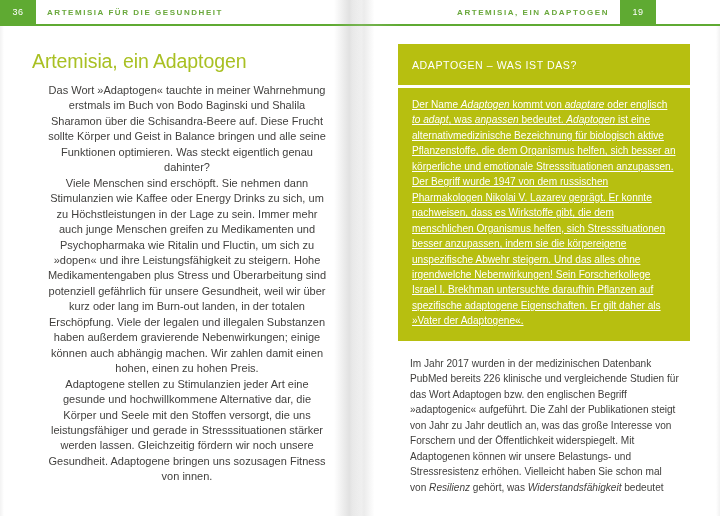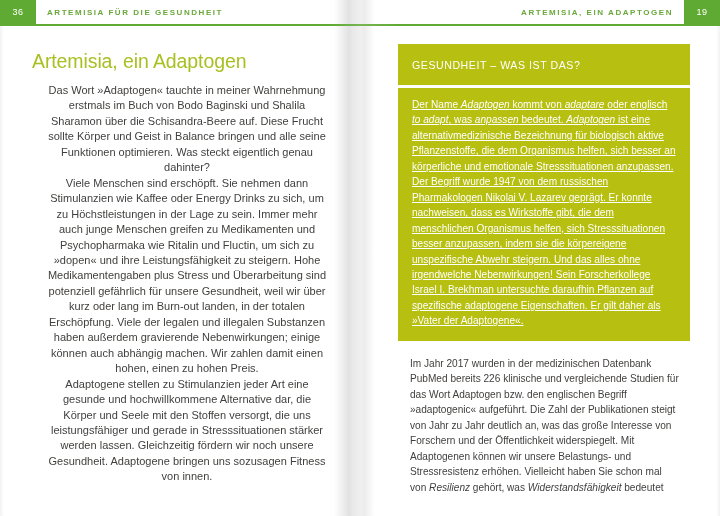--- a/index.html
+++ b/index.html
@@ -40,21 +40,21 @@
         rgba(190,190,190,0.30) 40%,
         rgba(255,255,255,0.9) 75%,
         rgba(255,255,255,0) 100%);
     pointer-events:none;
     z-index:6;
   }
 
   
   .header-band{
     position:absolute; left:0; top:0;
-    width:720px; height:24px;
+    width:656px; height:24px;
     z-index:8;
   }
   .folio{
     position:absolute; top:0;
     width:36px; height:24px;
     background:#5faa32;
     color:#ffffff;
     font-size:9px;
     letter-spacing:0.5px;
     display:flex; align-items:center; justify-content:center;
@@ -213,21 +213,21 @@
       <p>Das Wort »Adaptogen« tauchte in meiner Wahrnehmung erstmals im Buch von Bodo Baginski und Shalila Sharamon über die Schisandra-Beere auf. Diese Frucht sollte Körper und Geist in Balance bringen und alle seine Funktionen optimieren. Was steckt eigentlich genau dahinter?</p>
       <p>Viele Menschen sind erschöpft. Sie nehmen dann Stimulanzien wie Kaffee oder Energy Drinks zu sich, um zu Höchstleistungen in der Lage zu sein. Immer mehr auch junge Menschen greifen zu Medikamenten und Psychopharmaka wie Ritalin und Fluctin, um sich zu »dopen« und ihre Leistungsfähigkeit zu steigern. Hohe Medikamentengaben plus Stress und Überarbeitung sind potenziell gefährlich für unsere Gesundheit, weil wir über kurz oder lang im Burn-out landen, in der totalen Erschöpfung. Viele der legalen und illegalen Substanzen haben außerdem gravierende Nebenwirkungen; einige können auch abhängig machen. Wir zahlen damit einen hohen, einen zu hohen Preis.</p>
       <p>Adaptogene stellen zu Stimulanzien jeder Art eine gesunde und hochwillkommene Alternative dar, die Körper und Seele mit den Stoffen versorgt, die uns leistungsfähiger und gerade in Stresssituationen stärker werden lassen. Gleichzeitig fördern wir noch unsere Gesundheit. Adaptogene bringen uns sozusagen Fitness von innen.</p>
     </div>
   </div>
 
   <div class="page-right">
 
     <div class="infobox">
       <div class="infobox-head">
-        <span class="ib-title">GESUNDHEIT – WAS IST DAS?</span>
+        <span class="ib-title">ADAPTOGEN – WAS IST DAS?</span>
       </div>
       <div class="infobox-gap"></div>
       <div class="infobox-body">
         <p>Der Name <i>Adaptogen</i> kommt von <i>adaptare</i> oder englisch <i>to adapt</i>, was <i>anpassen</i> bedeutet. <i>Adaptogen</i> ist eine alternativmedizinische Bezeichnung für biologisch aktive Pflanzenstoffe, die dem Organismus helfen, sich besser an körperliche und emotionale Stresssituationen anzupassen. Der Begriff wurde 1947 von dem russischen Pharmakologen Nikolai V. Lazarev geprägt. Er konnte nachweisen, dass es Wirkstoffe gibt, die dem menschlichen Organismus helfen, sich Stresssituationen besser anzupassen, indem sie die körpereigene unspezifische Abwehr steigern. Und das alles ohne irgendwelche Nebenwirkungen! Sein Forscherkollege Israel I. Brekhman untersuchte daraufhin Pflanzen auf spezifische adaptogene Eigenschaften. Er gilt daher als »Vater der Adaptogene«.</p>
       </div>
     </div>
 
     <div class="tail-text">
       <p>Im Jahr 2017 wurden in der medizinischen Datenbank PubMed bereits 226 klinische und vergleichende Studien für das Wort Adaptogen bzw. den englischen Begriff »adaptogenic« aufgeführt. Die Zahl der Publikationen steigt von Jahr zu Jahr deutlich an, was das große Interesse von Forschern und der Öffentlichkeit widerspiegelt. Mit Adaptogenen können wir unsere Belastungs- und Stressresistenz erhöhen. Vielleicht haben Sie schon mal von <i>Resilienz</i> gehört, was <i>Widerstandsfähigkeit</i> bedeutet</p>
     </div>

